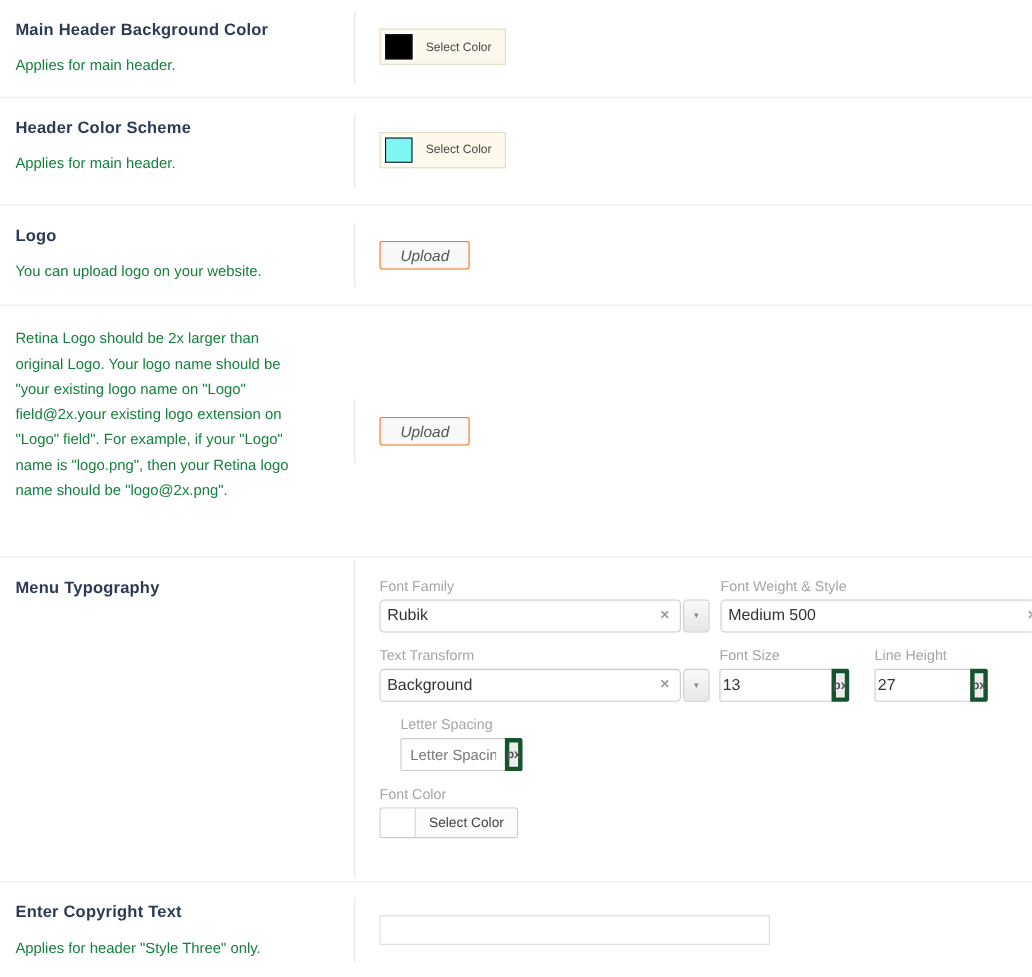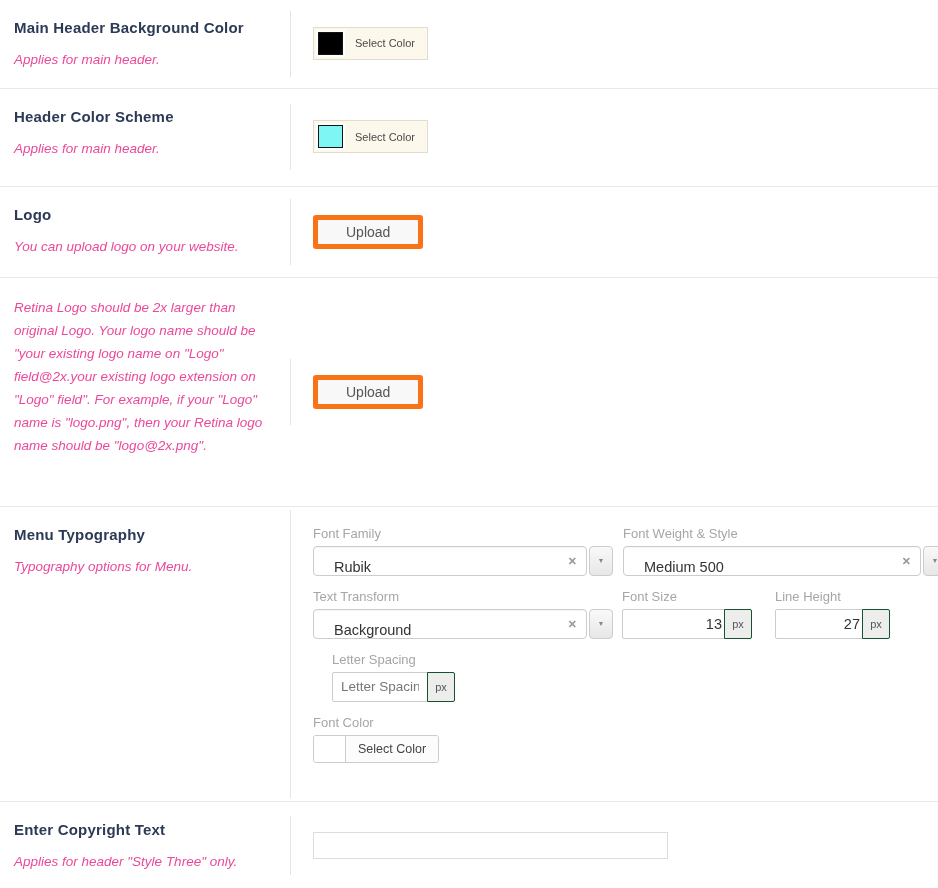--- a/index.html
+++ b/index.html
@@ -1,66 +1,66 @@
 <!DOCTYPE html>
 <html><head>
 <meta charset="utf-8">
 <style>
   html,body { margin:0; padding:0; background:#fff; }
   body { width:938px; font-family:"Liberation Sans", sans-serif; -webkit-font-smoothing:antialiased; }
 
-  .row { display:flex; border-bottom:1px solid #e9e9e9; box-sizing:border-box; }
+  .row { display:flex; border-bottom:1px solid #e9e9e9; box-sizing:border-box;gap:32px; }
   .r1 { min-height:87px; }
   .r2 { min-height:98px; }
   .r3 { min-height:91px; }
   .r4 { min-height:229px; }
   .r5 { min-height:295px; }
   .r6 { min-height:85px; }
 
   .left { width:290px; flex-shrink:0; box-sizing:border-box; padding:19px 24px 16px 14px; }
   .left h3 { margin:0 0 13px; font-size:15px; font-weight:700; color:#2c3a55; letter-spacing:.2px; }
-  .left p { margin:0; font-size:13.5px; color:#ec4899; line-height:1.7;font-style:italic; }
+  .left p { margin:0; font-size:13.5px; color:#15803d; line-height:1.7; }
 
   .right { flex:1; display:flex; align-items:center; }
   .ri { border-left:1px solid #e4e4e4; padding:16px 14px 16px 22px; flex:1; }
 
   
   .color-btn { display:inline-flex; align-items:center; height:33px; background:#fdf8ec;
                border:1px solid #e2ddca; padding:2px; cursor:pointer; font-family:inherit; }
   .sw { width:29px; height:27px; background:#fff; padding:2px; box-sizing:border-box; display:block; }
   .swi { display:block; width:100%; height:100%; box-sizing:border-box; border:1px solid #141414; }
   .color-btn-label { font-size:11px; color:#4a4a4a; padding:0 10px; white-space:nowrap; }
 
   
   .upload-btn { font-family:inherit; font-size:14px; color:#555; background:#f8f8f8;
-                border:5px solid #f97316; border-radius:3px; padding:4px 28px; cursor:pointer; }
+                border:1px solid #f97316; border-radius:3px; padding:4px 18px; cursor:pointer;font-style:italic; }
 
   
   .tline { display:flex; align-items:flex-start; margin-bottom:13px; }
   .tgroup { }
   .flabel { display:block; font-size:13px; color:#a6a6a6; margin-bottom:5px; }
   .combo { display:flex; align-items:center; }
   .combo-field { position:relative; height:30px; box-sizing:border-box; background:#fff;
-                 border:1px solid #ccc; border-radius:4px; display:flex; align-items:flex-end;
-                 padding:0 26px 0 20px; font-size:14.5px; color:#333; box-shadow:inset 0 1px 1px rgba(0,0,0,.04); }
+                 border:1px solid #ccc; border-radius:4px; display:flex; align-items:center;
+                 padding:0 26px 0 6px; font-size:14.5px; color:#333; box-shadow:inset 0 1px 1px rgba(0,0,0,.04); }
   .w-family { width:274px; } .w-weight { width:298px; }
   .combo-x { position:absolute; right:9px; top:50%; transform:translateY(-50%);
              font-size:11px; font-weight:700; color:#999; cursor:pointer; line-height:1; }
   .combo-btn { width:24px; height:30px; margin-left:2px; box-sizing:border-box; border:1px solid #ccc;
                border-radius:4px; background:linear-gradient(#f9f9f9,#e7e7e7); display:flex;
                align-items:center; justify-content:center; cursor:pointer; padding:0; }
   .combo-btn span { font-size:7px; color:#888; line-height:1; }
 
   .numgrp { display:flex; }
   .num-input { width:103px; height:30px; box-sizing:border-box; border:1px solid #ccc;
-               border-radius:2px 0 0 2px; text-align:right; font-size:14.5px; color:#333;
+               border-radius:2px 0 0 2px; text-align:left; font-size:14.5px; color:#333;
                font-family:inherit; outline:none; }
-  .unit { width:28px; height:30px; box-sizing:border-box; margin-left:-1px; background:#ededed;
-          border:1px solid #14532d; border-radius:0 2px 2px 0; display:flex; align-items:center;
-          justify-content:center; font-size:11px; font-weight:400; color:#555; }
+  .unit { width:16px; height:30px; box-sizing:border-box; margin-left:-1px; background:#ededed;
+          border:4px solid #14532d; border-radius:0 2px 2px 0; display:flex; align-items:center;
+          justify-content:center; font-size:11px; font-weight:700; color:#555; }
   .ls-input { width:96px; height:30px; box-sizing:border-box; border:1px solid #ccc;
               border-radius:2px 0 0 2px; padding:0 8px; font-size:13.5px; color:#333;
               font-family:inherit; outline:none; }
   .ls-input::placeholder { color:#777; opacity:1; }
   .indent { margin-left:19px; }
 
   .fc-btn { display:inline-flex; align-items:stretch; height:28px; background:#fff; border:1px solid #ccc;
             border-radius:3px; padding:0; overflow:hidden; cursor:pointer; font-family:inherit; }
   .fc-swatch { width:31px; border-right:1px solid #ccc; display:block; }
   .fc-label { display:flex; align-items:center; padding:0 12px; font-size:12.5px; color:#444; background:#fcfcfc; }
@@ -129,21 +129,20 @@
   <div class="right">
     <div class="ri">
       <button class="upload-btn">Upload</button>
     </div>
   </div>
 </div>
 
 <div class="row r5">
   <div class="left">
     <h3>Menu Typography</h3>
-    <p>Typography options for Menu.</p>
   </div>
   <div class="right">
     <div class="ri">
 
       <div class="tline">
         <div class="tgroup m-fam">
           <label class="flabel">Font Family</label>
           <div class="combo">
             <div class="combo-field w-family">
               <span>Rubik</span>

